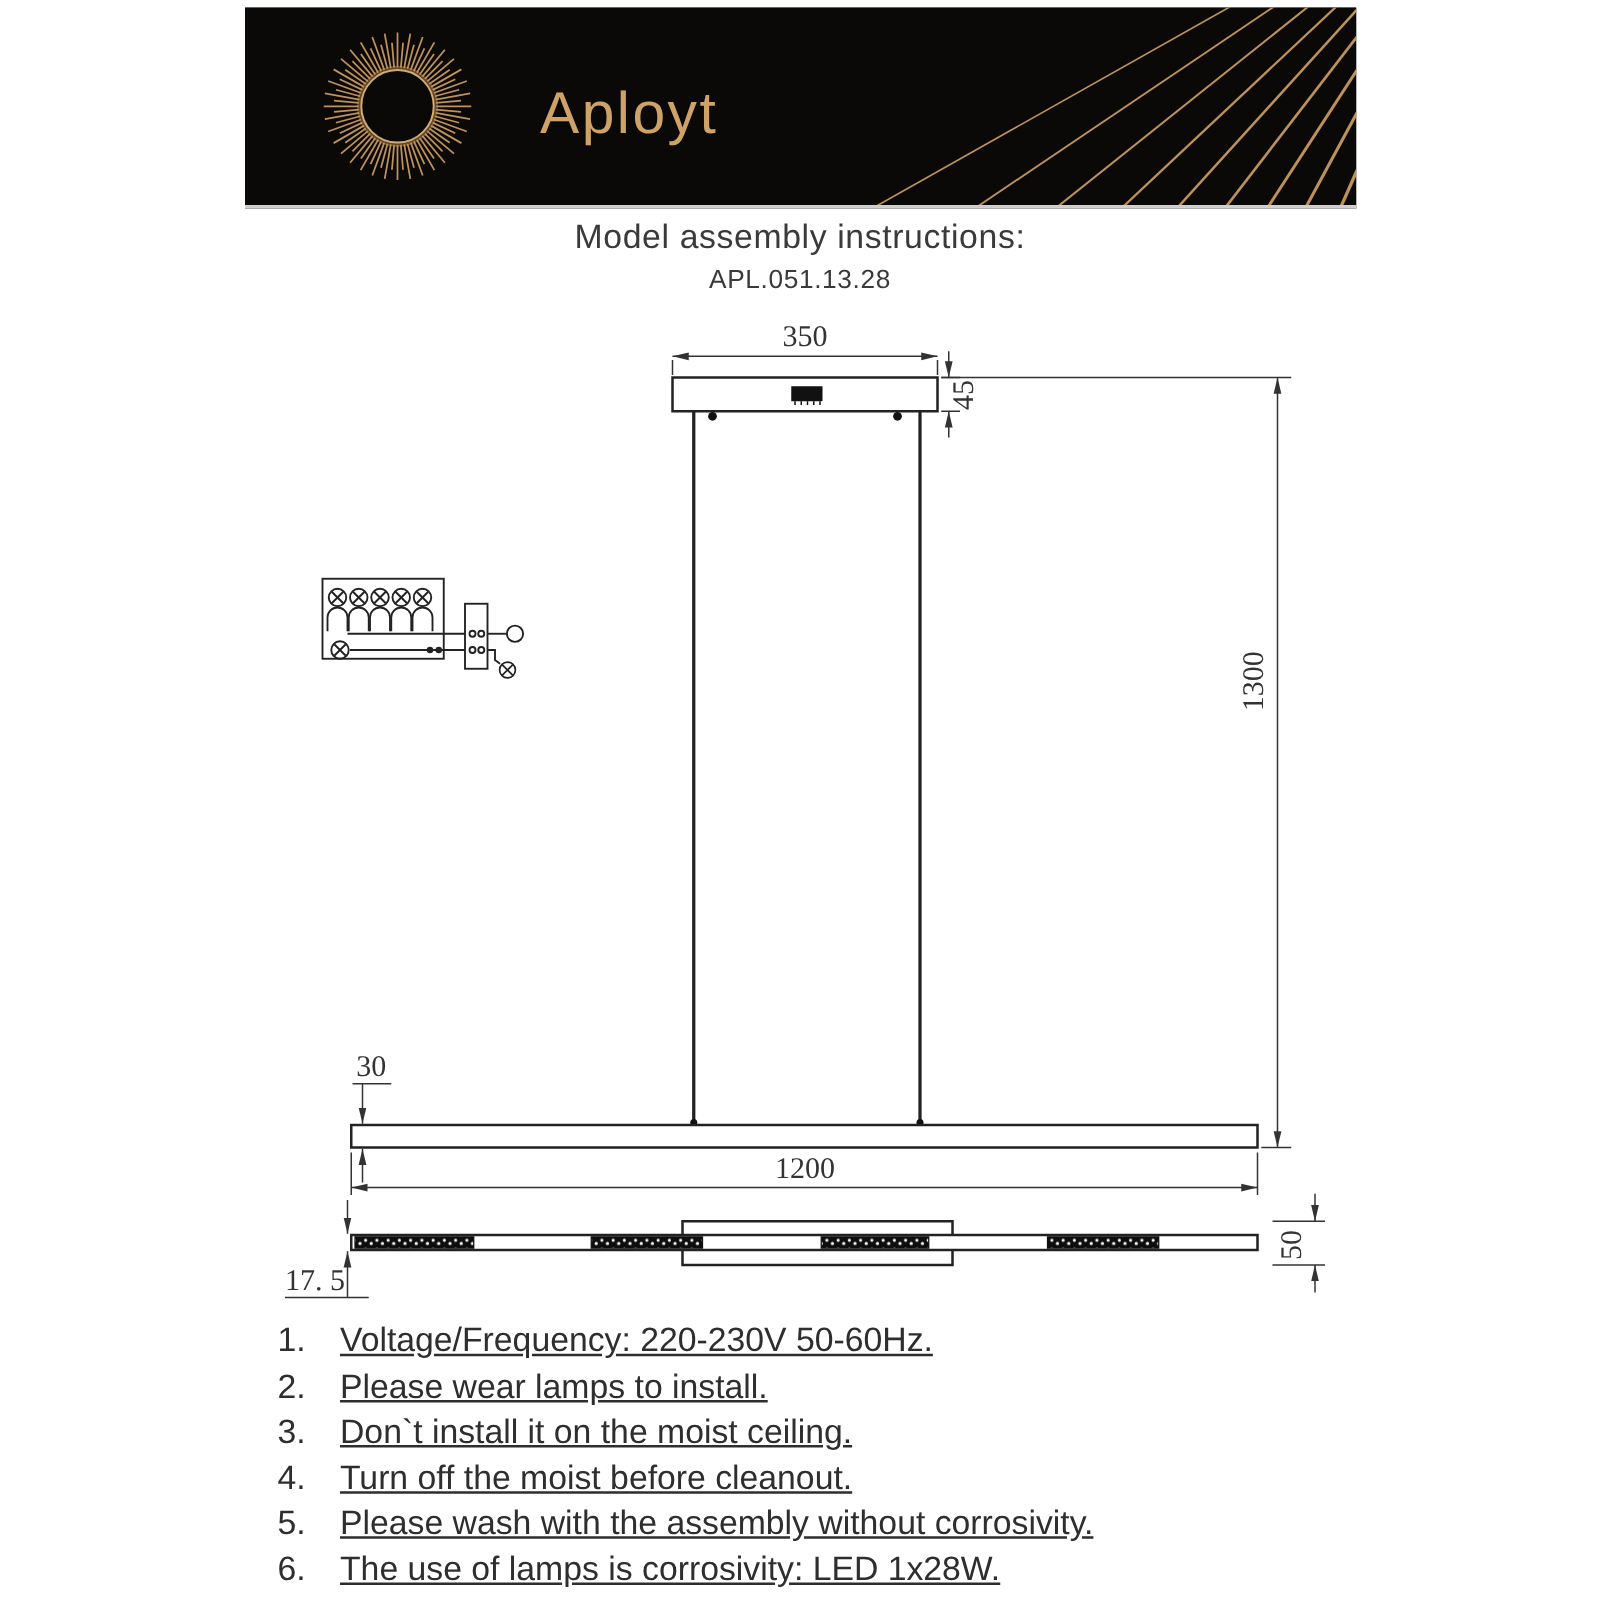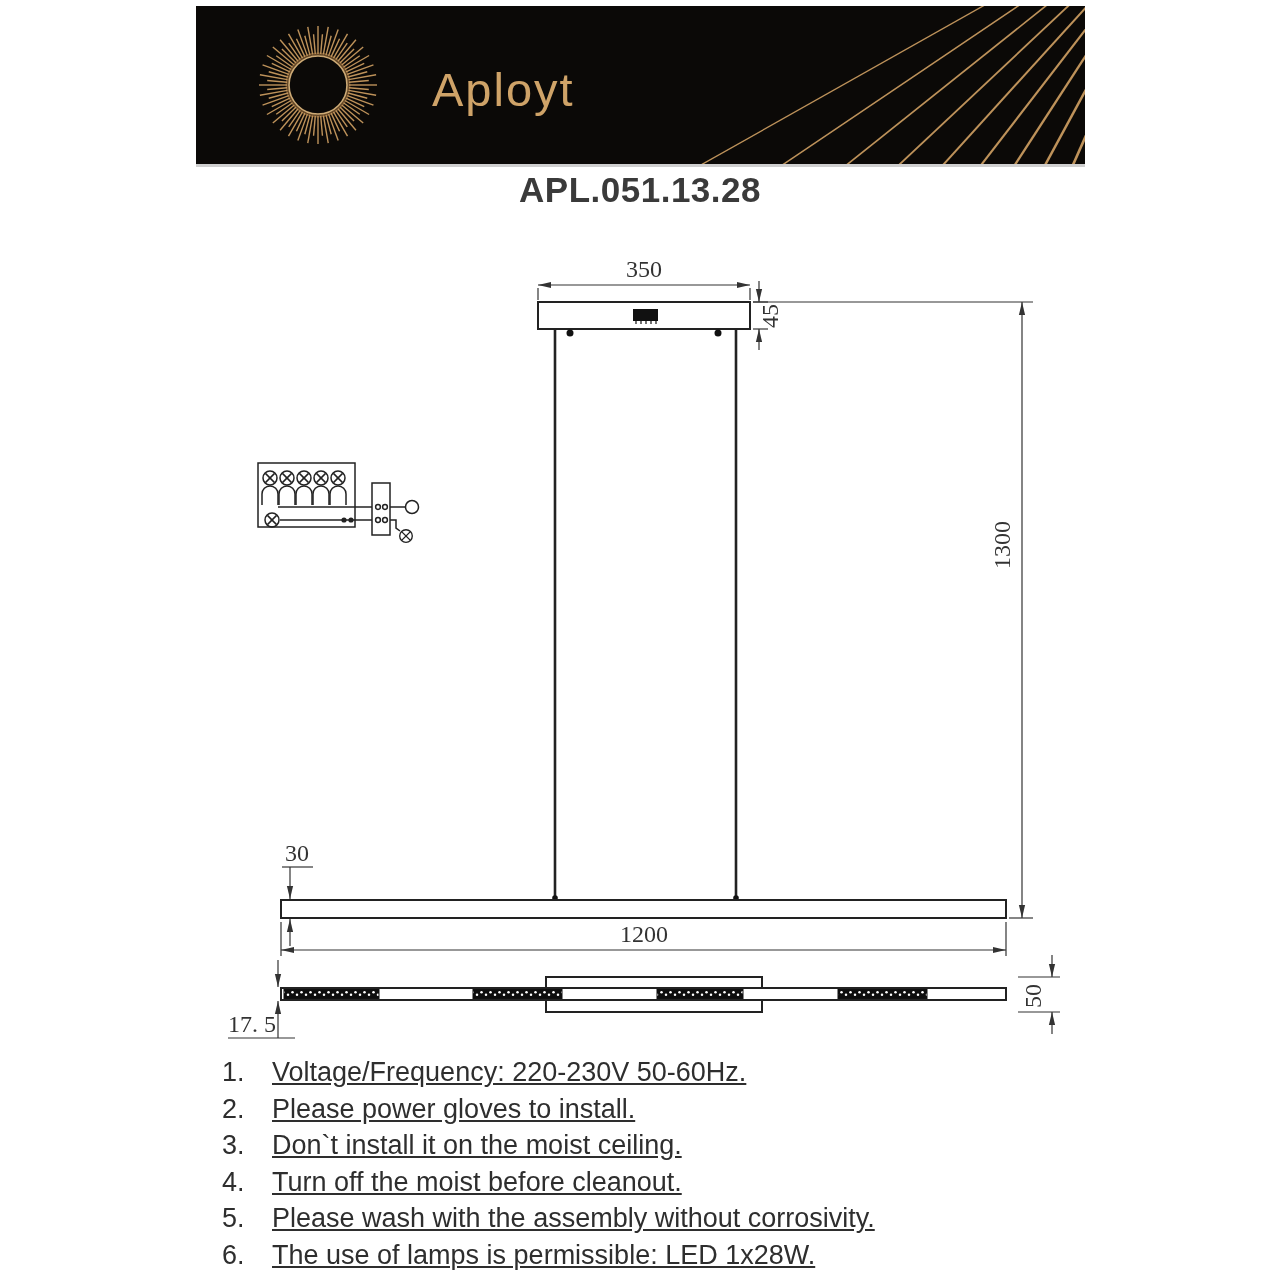--- a/index.html
+++ b/index.html
@@ -3,21 +3,21 @@
 <meta charset="utf-8">
 <style>
   html,body{margin:0;padding:0;background:#ffffff;}
   .page{position:relative;width:1280px;height:1280px;background:#ffffff;overflow:hidden;
         font-family:"Liberation Sans",sans-serif;padding-left:24px;}
   .banner{position:absolute;left:196px;top:6px;width:889px;height:158px;background:#0b0907;
           border-bottom:3px solid #cfcfcf;}
   .banner svg{display:block;}
   .heading{position:absolute;left:0;top:172px;width:1280px;text-align:center;color:#3a3a3a;}
   .heading .t1{font-size:27px;line-height:34px;font-weight:400;letter-spacing:.5px;}
-  .heading .t2{font-size:35px;line-height:36px;font-weight:700;letter-spacing:.5px;text-align:center;}
+  .heading .t2{font-size:21px;line-height:36px;font-weight:400;letter-spacing:.5px;text-align:center;}
   .dwg{position:absolute;left:200px;top:255px;width:880px;height:800px;}
   .dwg text{font-family:"Liberation Serif",serif;font-size:24px;fill:#333;}
   .list{position:absolute;left:222px;top:1054px;width:860px;color:#2e2e2e;}
   .list .row{display:flex;font-size:27px;line-height:36.5px;}
   .list .num{width:50px;flex:0 0 50px;}
   .list .txt{flex:1;text-decoration:underline;}
 </style>
 </head>
 <body>
 
@@ -116,20 +116,21 @@
             <line x1="151.94370061496113" y1="70.97660960182186" x2="171.26221714074248" y2="65.80022869977145" stroke="#c89a5f" stroke-width="1.4" opacity="0.95"></line>
             <line x1="152.52904034337845" y1="73.61690649232516" x2="180.10365742772026" y2="68.75475751765111" stroke="#c89a5f" stroke-width="1.4" opacity="0.95"></line>
             <line x1="152.88203564084412" y1="76.2981719748226" x2="172.80592960267902" y2="74.55505711986943" stroke="#c89a5f" stroke-width="1.4" opacity="0.95"></line>
           </g>
       </g>
       <text x="236" y="100" font-family="Liberation Sans, sans-serif" font-size="47" font-weight="300" letter-spacing="2" fill="#cfa368">Aployt</text>
     </svg>
   </div>
 
   <div class="heading">
+    <div class="t1">Model assembly instructions:</div>
     <div class="t2">APL.051.13.28</div>
   </div>
 
   <svg class="dwg" viewBox="0 0 880 800">
     <defs>
       <marker id="arr" orient="auto-start-reverse" markerWidth="14" markerHeight="8" refX="13" refY="4" markerUnits="userSpaceOnUse">
         <path d="M13,4 L0,0.9 L0,7.1 Z" fill="#333"></path>
       </marker>
       <pattern id="leddots" width="9" height="7" patternUnits="userSpaceOnUse">
         <rect width="9" height="7" fill="#0d0d0d"></rect>
@@ -243,33 +244,33 @@
     <text x="841" y="741" text-anchor="middle" transform="rotate(-90 841 741)">50</text>
   </svg>
 
   <div class="list">
     <div class="row">
       <span class="num">1.</span>
       <span class="txt">Voltage/Frequency: 220-230V 50-60Hz.</span>
     </div>
     <div class="row">
       <span class="num">2.</span>
-      <span class="txt">Please power gloves to install.</span>
+      <span class="txt">Please wear lamps to install.</span>
     </div>
     <div class="row">
       <span class="num">3.</span>
       <span class="txt">Don`t install it on the moist ceiling.</span>
     </div>
     <div class="row">
       <span class="num">4.</span>
       <span class="txt">Turn off the moist before cleanout.</span>
     </div>
     <div class="row">
       <span class="num">5.</span>
       <span class="txt">Please wash with the assembly without corrosivity.</span>
     </div>
     <div class="row">
       <span class="num">6.</span>
-      <span class="txt">The use of lamps is permissible: LED 1x28W.</span>
+      <span class="txt">The use of lamps is corrosivity: LED 1x28W.</span>
     </div>
   </div>
 
 </div>
 
 </body></html>

